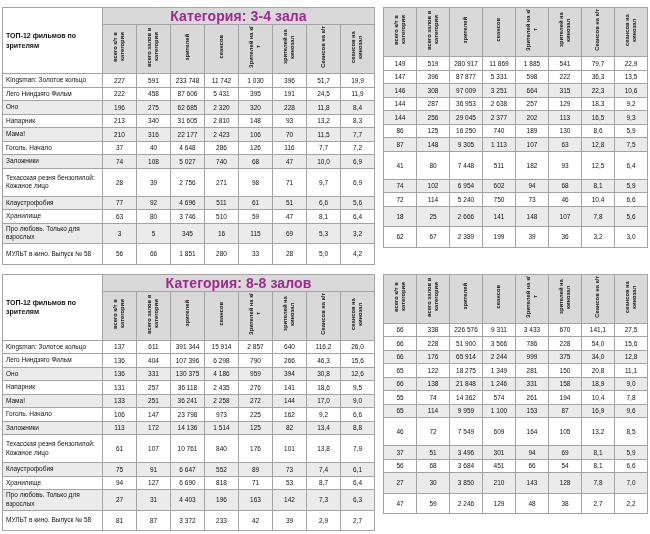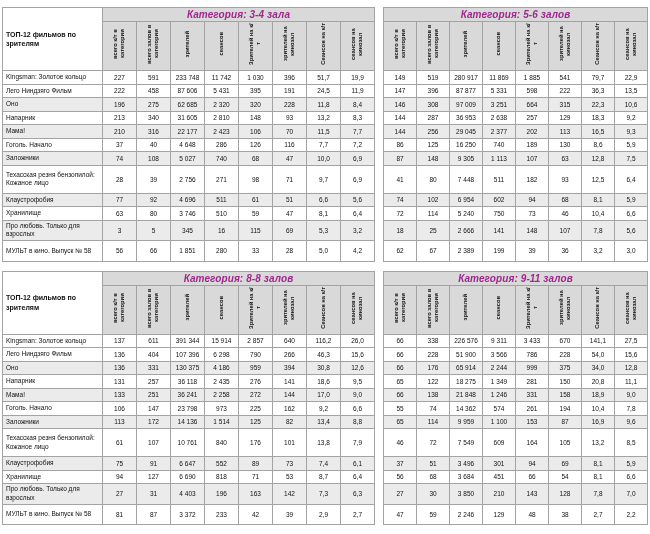--- a/index.html
+++ b/index.html
@@ -9,23 +9,22 @@
     --cat-color:#a0278f;--head-bg:#d9d9d9;--band-bg:#ebebeb;
   }
   .wrap{padding:7px 0 0 2px;}
   .section{display:flex;gap:8px;align-items:flex-start;}
   .section.top{margin-bottom:9px;}
   table{border-collapse:collapse;table-layout:fixed;}
   table.tbl{border:1px solid #6e6e6e;}
   th,td{border:1px solid #a3a3a3;padding:0;overflow:hidden;}
   .cat-th{
     background:var(--head-bg);color:var(--cat-color);
-    font-size:10px;font-weight:bold;height:13px;text-align:center;
+    font-size:14px;font-weight:bold;height:13px;text-align:center;
     letter-spacing:.1px;
-    font-style:italic;
   }
   .vert-th{
     background:var(--head-bg);height:46px;text-align:center;vertical-align:middle;
   }
   .vert-th .v{
     writing-mode:vertical-rl;transform:rotate(180deg);display:inline-block;
     max-height:44px;font-size:5.8px;font-weight:bold;line-height:1.25;
     white-space:normal;color:#111;
   }
   .film-head{
@@ -213,23 +212,20 @@
           <col style="width: 33px;">
           <col style="width: 33px;">
           <col style="width: 33px;">
           <col style="width: 33px;">
           <col style="width: 33px;">
           <col style="width: 33px;">
           <col style="width: 33px;">
         </colgroup>
         <thead>
           <tr>
-            <th class="cat-th" colspan="8">Категория: 5-6 залов</th>
-          </tr>
-          <tr>
             <th class="vert-th"><span class="v">всего к/т в категории</span></th>
             <th class="vert-th"><span class="v">всего залов в категории</span></th>
             <th class="vert-th"><span class="v">зрителей</span></th>
             <th class="vert-th"><span class="v">сеансов</span></th>
             <th class="vert-th"><span class="v">Зрителей на к/т</span></th>
             <th class="vert-th"><span class="v">зрителей на кинозал</span></th>
             <th class="vert-th"><span class="v">Сеансов на к/т</span></th>
             <th class="vert-th"><span class="v">сеансов на кинозал</span></th>
           </tr>
         </thead>
@@ -527,23 +523,20 @@
           <col style="width: 33px;">
           <col style="width: 33px;">
           <col style="width: 33px;">
           <col style="width: 33px;">
           <col style="width: 33px;">
           <col style="width: 33px;">
           <col style="width: 33px;">
         </colgroup>
         <thead>
           <tr>
-            <th class="cat-th" colspan="8">Категория: 9-11 залов</th>
-          </tr>
-          <tr>
             <th class="vert-th"><span class="v">всего к/т в категории</span></th>
             <th class="vert-th"><span class="v">всего залов в категории</span></th>
             <th class="vert-th"><span class="v">зрителей</span></th>
             <th class="vert-th"><span class="v">сеансов</span></th>
             <th class="vert-th"><span class="v">Зрителей на к/т</span></th>
             <th class="vert-th"><span class="v">зрителей на кинозал</span></th>
             <th class="vert-th"><span class="v">Сеансов на к/т</span></th>
             <th class="vert-th"><span class="v">сеансов на кинозал</span></th>
           </tr>
         </thead>

